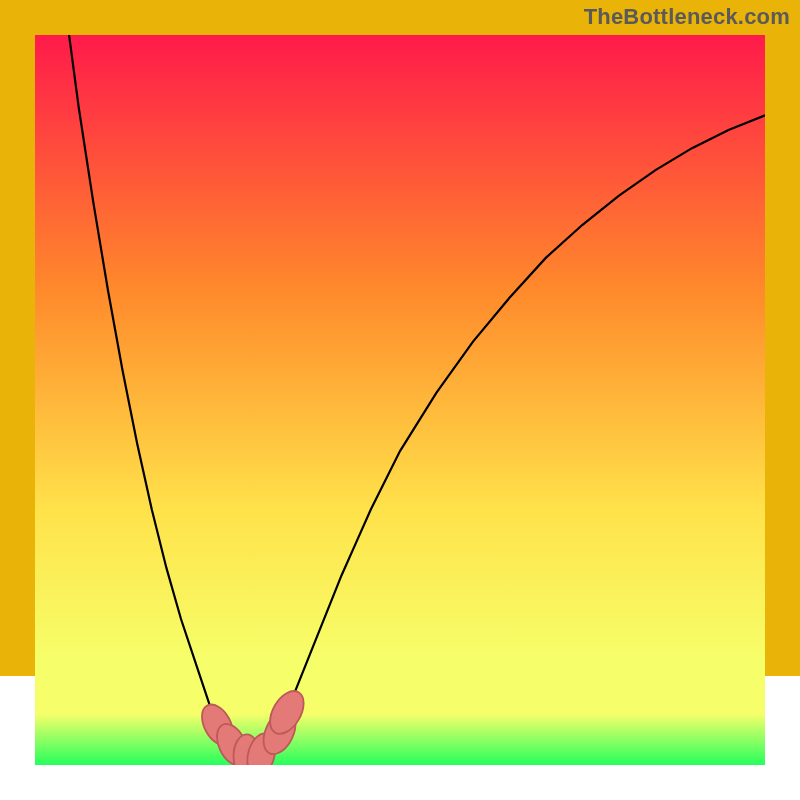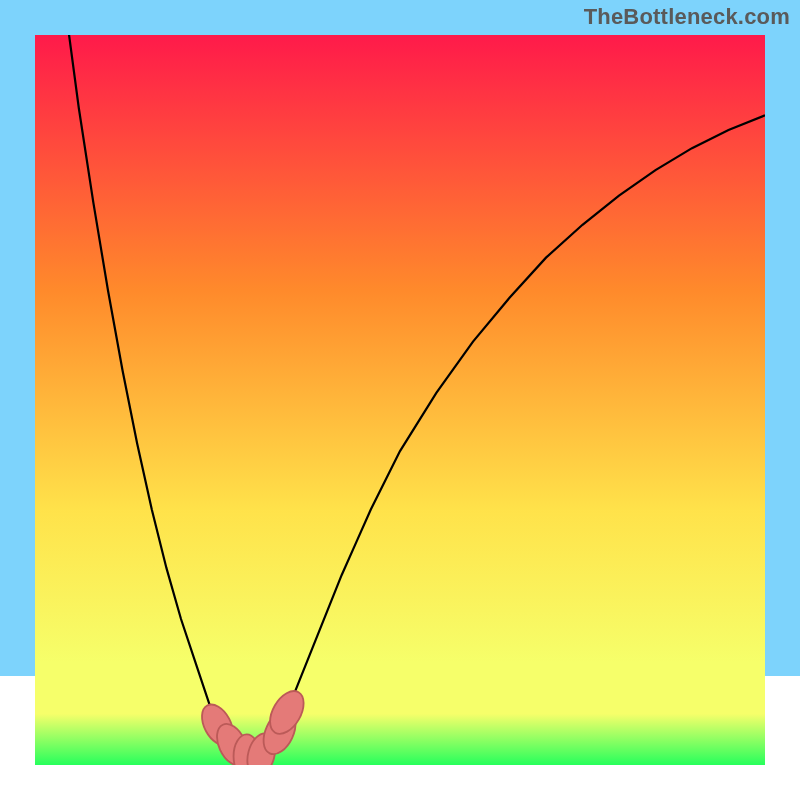--- a/index.html
+++ b/index.html
@@ -6,21 +6,21 @@
     margin: 0;
     padding: 0;
     width: 800px;
     height: 800px;
     overflow: hidden;
     font-family: Arial, Helvetica, sans-serif;
   }
   .frame {
     width: 800px;
     height: 676px;
-    background: #7dd3fc;
+    background: #eab308;
     position: relative;
   }
   .watermark {
     position: absolute;
     top: 4px;
     right: 10px;
     font-size: 22px;
     font-weight: 600;
     color: #5a5a5a;
     letter-spacing: 0.2px;

